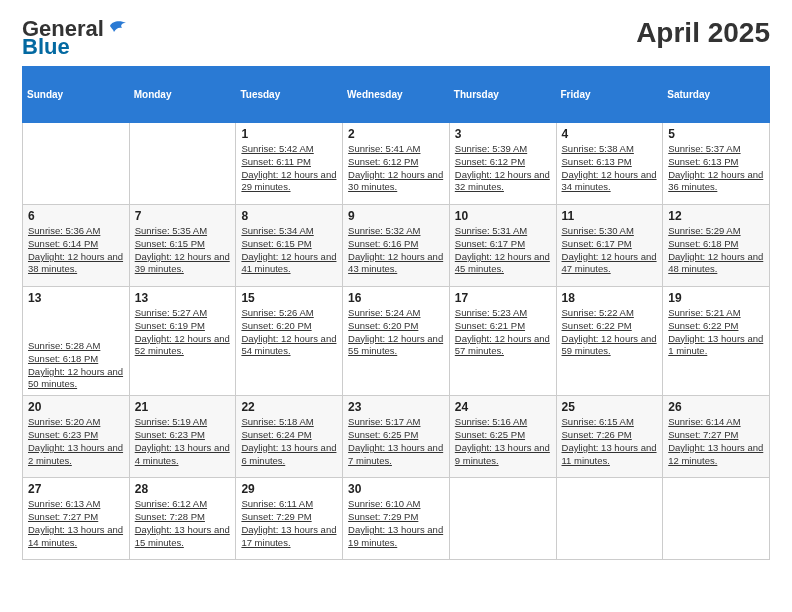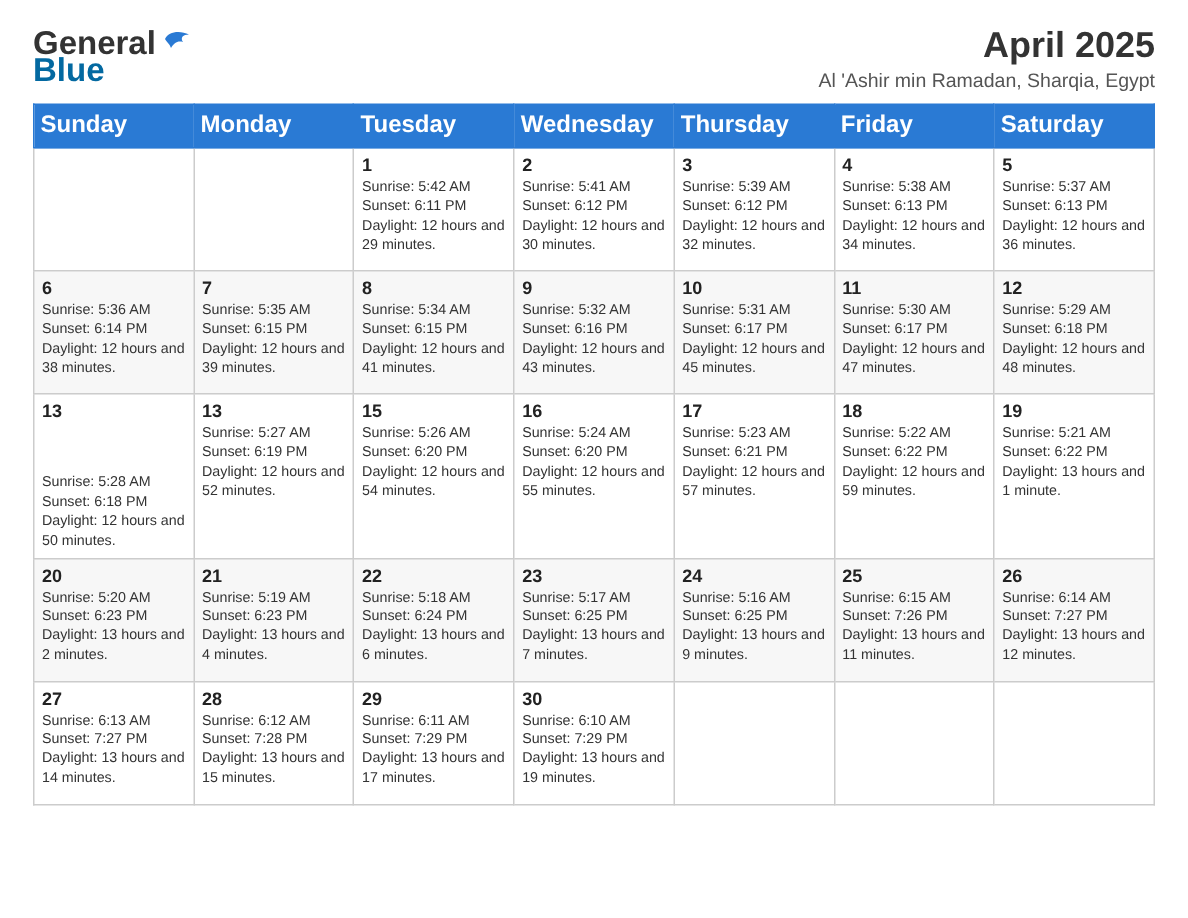--- a/index.html
+++ b/index.html
@@ -32,43 +32,43 @@
       font-size: 22px;
       font-weight: bold;
       line-height: 1;
     }
     .logo-general { color: #333; }
     .logo-blue { color: #0369a1; }
     .title-block {
       text-align: right;
     }
     .title-month {
-      font-size: 24px;
+      font-size: 28px;
       font-weight: bold;
       color: #333;
       line-height: 1.1;
     }
     .title-location {
       font-size: 13px;
       color: #555;
       margin-top: 2px;
     }
     .calendar {
       flex: 1;
       border: 1px solid #ccc;
       border-collapse: collapse;
       width: 100%;
       table-layout: fixed;
     }
     .calendar th {
       background: #2a7ad4;
       color: #fff;
-      font-size: 16px;
+      font-size: 10px;
       font-weight: bold;
-      padding: 5px 4px;
+      padding: 22px 4px;
       text-align: left;
       border: 1px solid #2a7ad4;
     }
     .calendar td {
       border: 1px solid #ccc;
       vertical-align: top;
       padding: 4px 5px;
       font-size: 10px;
       color: #333;
       height: 82px;
@@ -76,20 +76,21 @@
     .day-number {
       font-size: 12px;
       font-weight: bold;
       margin-bottom: 2px;
       color: #222;
     }
     .cell-info {
       font-size: 9.5px;
       line-height: 1.35;
       color: #333;
+      text-decoration: underline;
     }
     .empty-cell {
       background: #fff;
     }
     tr:nth-child(odd) td { background: #fff; }
     tr:nth-child(even) td { background: #f7f7f7; }
     
     thead tr th { background: #2a7ad4; }
   </style>
 </head>
@@ -101,21 +102,20 @@
       <div style="display:flex; align-items:center;">
         <span class="logo-text logo-general">General</span>
         <svg width="22" height="20" viewBox="0 0 22 20" style="margin-left:2px; margin-top:-2px;">
           <path d="M4 8 C6 3, 14 2, 20 5 C16 5, 14 7, 16 10 C12 9, 10 11, 8 14 C7 11, 5 10, 4 8Z" fill="#2a7ad4"></path>
         </svg>
       </div>
       <span class="logo-text logo-blue" style="margin-top:-4px;">Blue</span>
     </div>
     <div class="title-block">
       <div class="title-month">April 2025</div>
-      <div class="title-location">Al 'Ashir min Ramadan, Sharqia, Egypt</div>
     </div>
   </div>
 
   <table class="calendar">
     <thead>
       <tr>
       <th>Sunday</th>
           <th>Monday</th>
           <th>Tuesday</th>
           <th>Wednesday</th>

